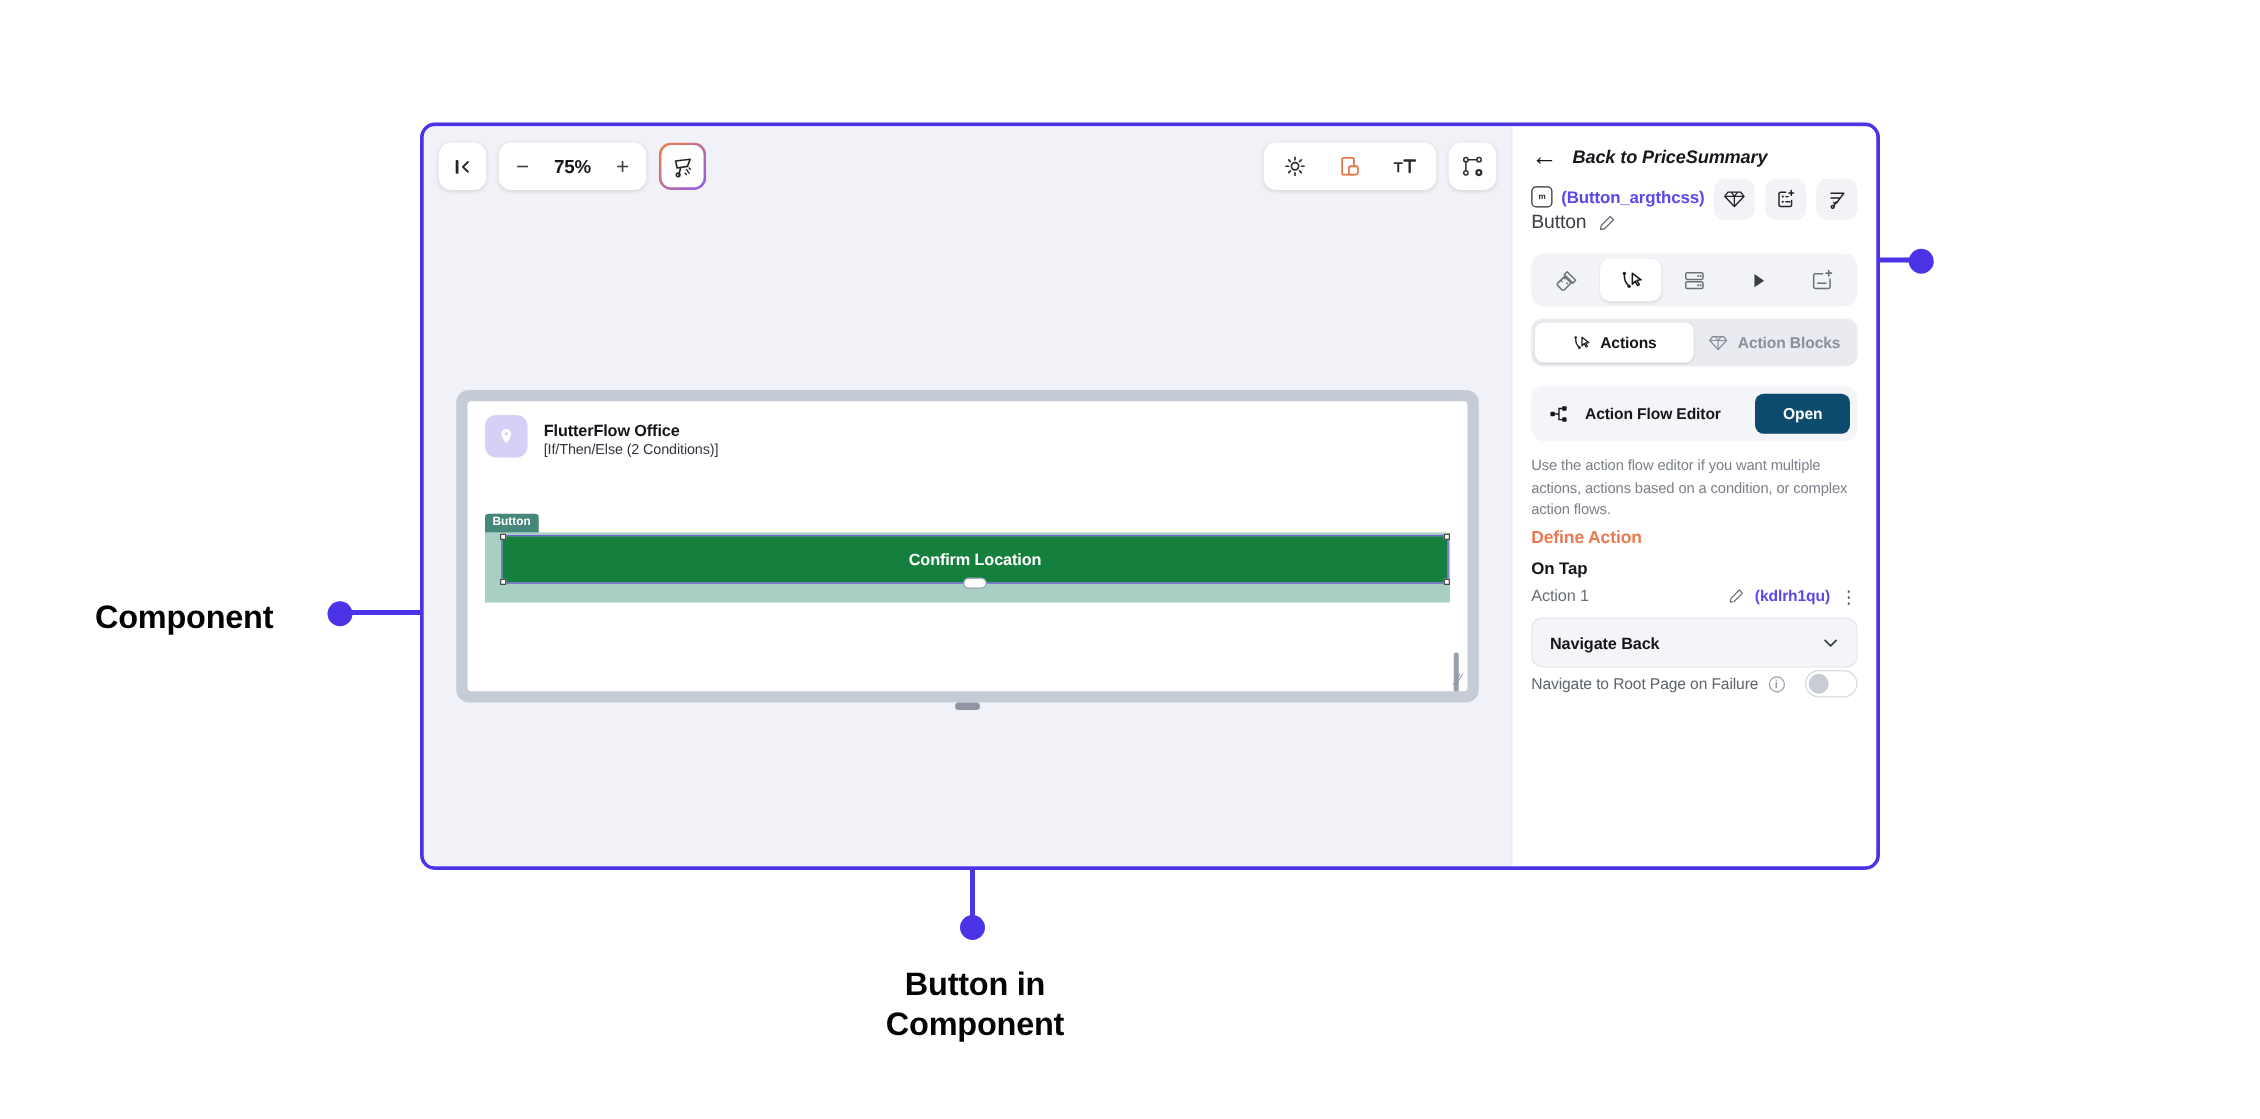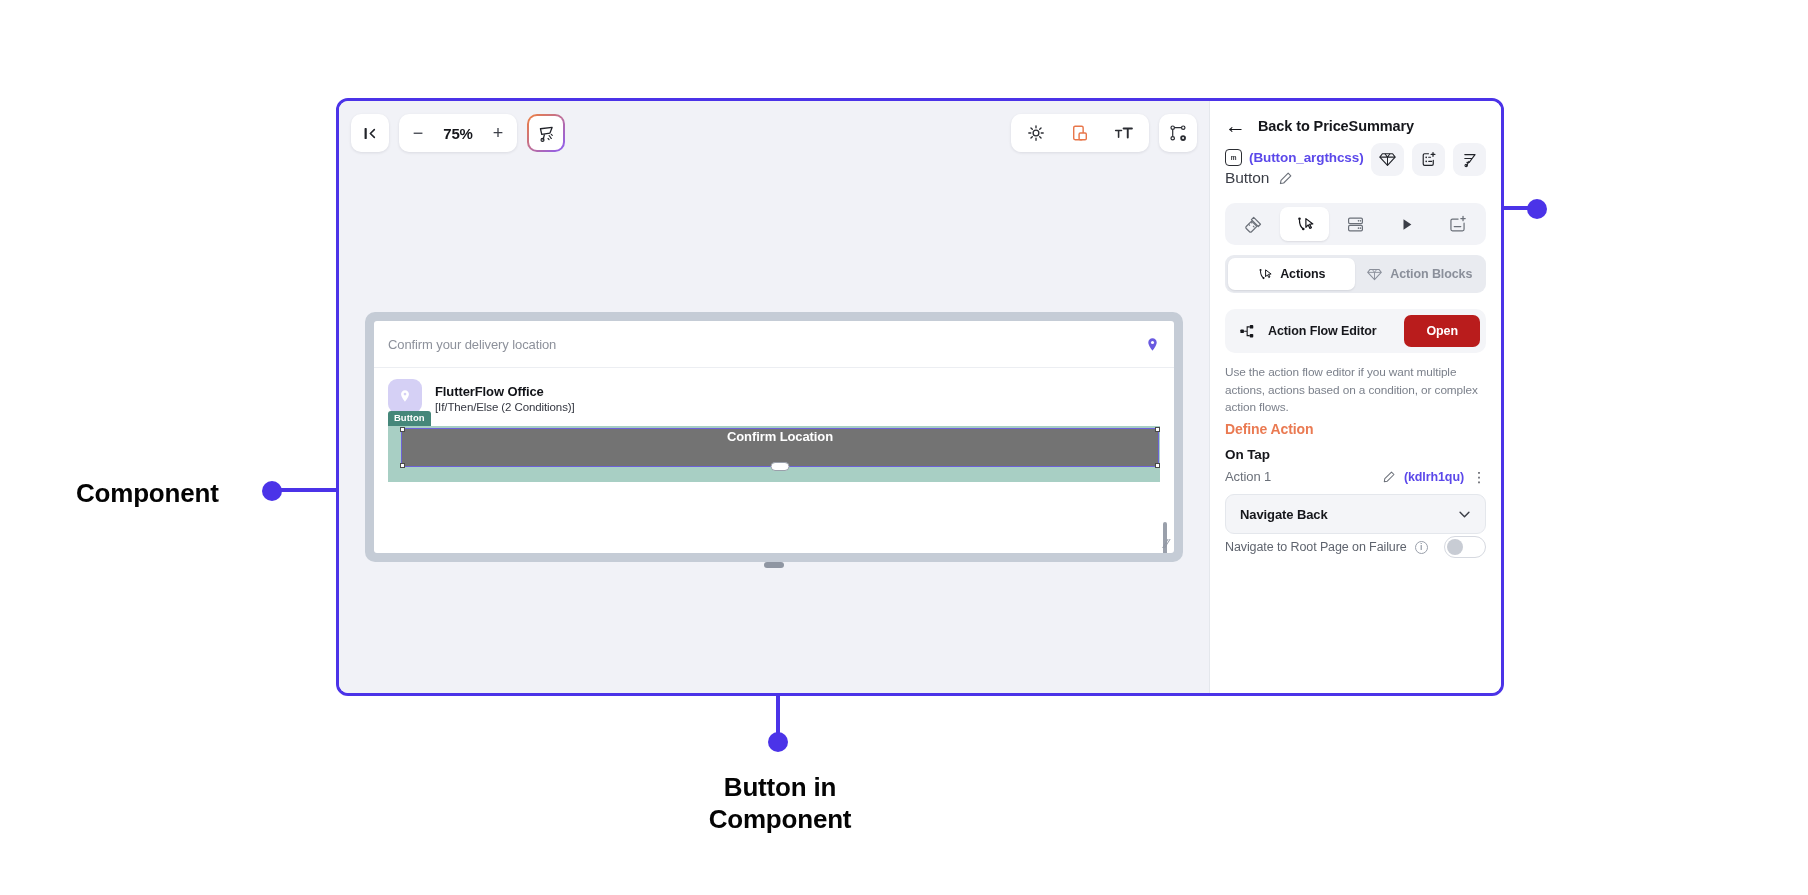--- a/index.html
+++ b/index.html
@@ -160,22 +160,22 @@
     font-size: 9.5px;
     font-weight: 600;
     padding: 2px 6px 3px 6px;
     border-radius: 3px 3px 0 0;
     line-height: 1;
   }
   .sel-button {
     position: absolute;
     left: 14px; right: 2px; top: 3px;
     height: 37px;
-    background: #737373;
-    display: flex; align-items: flex-start; justify-content: center;
+    background: #15803d;
+    display: flex; align-items: center; justify-content: center;
     color: #ffffff;
     font-size: 13px;
     font-weight: 600;
     letter-spacing: -0.1px;
     outline: 1px solid #6d62d8;
   }
   .sel-corner {
     position: absolute; width: 5px; height: 5px;
     border: 1px solid #4a4a4a; background: #fff;
   }
@@ -207,21 +207,21 @@
     position: relative;
     flex: 1 1 auto;
     height: 100%;
     background: #ffffff;
     border-left: 1px solid #e4e7ec;
     padding: 14px 15px 0 15px;
     overflow: hidden;
   }
   .back-row { display: flex; align-items: center; gap: 12px; cursor: pointer; }
   .back-arrow { font-size: 21px; color: #15161b; line-height: 1; }
-  .back-text { font-size: 14.5px; font-weight: 700; color: #15161b; letter-spacing: -0.1px; }
+  .back-text { font-size: 14.5px; font-weight: 700; color: #15161b; letter-spacing: -0.1px; font-style: italic; }
 
   .id-row { display: flex; align-items: center; gap: 7px; margin-top: 13px; }
   .id-chip {
     width: 17px; height: 17px; border: 1.5px solid #2b2d33; border-radius: 4px;
     display: flex; align-items: center; justify-content: center;
     font-size: 6.5px; font-weight: 700; color: #2b2d33; letter-spacing: -0.3px;
     flex: 0 0 17px;
   }
   .id-text { font-size: 13.5px; font-weight: 700; color: #5b48ea; letter-spacing: -0.1px; }
 
@@ -278,21 +278,21 @@
     margin-top: 16px;
     background: #f4f5f8;
     border-radius: 10px;
     height: 44px;
     display: flex; align-items: center;
     padding: 0 6px 0 14px;
     gap: 12px;
   }
   .afe-label { font-size: 12.5px; font-weight: 700; color: #15161b; letter-spacing: -0.1px; flex: 1 1 auto; }
   .afe-open {
-    background: #b91c1c; color: #fff;
+    background: #0c4a6e; color: #fff;
     font-size: 12.5px; font-weight: 700;
     border: none; border-radius: 7px;
     height: 32px; padding: 0 22px;
     cursor: pointer;
     letter-spacing: -0.1px;
     font-family: "Liberation Sans", sans-serif;
   }
   .afe-help {
     margin-top: 11px;
     font-size: 11.8px; color: #7b808b; line-height: 1.5;
@@ -439,29 +439,20 @@
                 <circle cx="16.3" cy="16.3" r="1.15" fill="#ffffff"></circle>
               </svg>
             </div>
           </div>
         </div>
       </div>
 
       <div class="device-frame">
         <div class="device-screen">
 
-          <div class="dev-appbar">
-            <div class="dev-appbar-title">Confirm your delivery location</div>
-            <div>
-              <svg width="15" height="15" viewBox="0 0 16 16" fill="none">
-                <path d="M8 1.3c-2.5 0-4.5 2-4.5 4.5 0 3.3 4.5 8.7 4.5 8.7s4.5-5.4 4.5-8.7c0-2.5-2-4.5-4.5-4.5z" fill="#6a5ae0"></path>
-                <circle cx="8" cy="5.8" r="1.65" fill="#ffffff"></circle>
-              </svg>
-            </div>
-          </div>
 
           <div class="dev-listtile">
             <div class="tile-avatar">
               <svg width="14" height="14" viewBox="0 0 16 16" fill="none">
                 <path d="M8 1.3c-2.5 0-4.5 2-4.5 4.5 0 3.3 4.5 8.7 4.5 8.7s4.5-5.4 4.5-8.7c0-2.5-2-4.5-4.5-4.5z" fill="#ffffff"></path>
                 <circle cx="8" cy="5.8" r="1.55" fill="#d5d0f5"></circle>
               </svg>
             </div>
             <div>
               <div class="tile-title">FlutterFlow Office</div>

